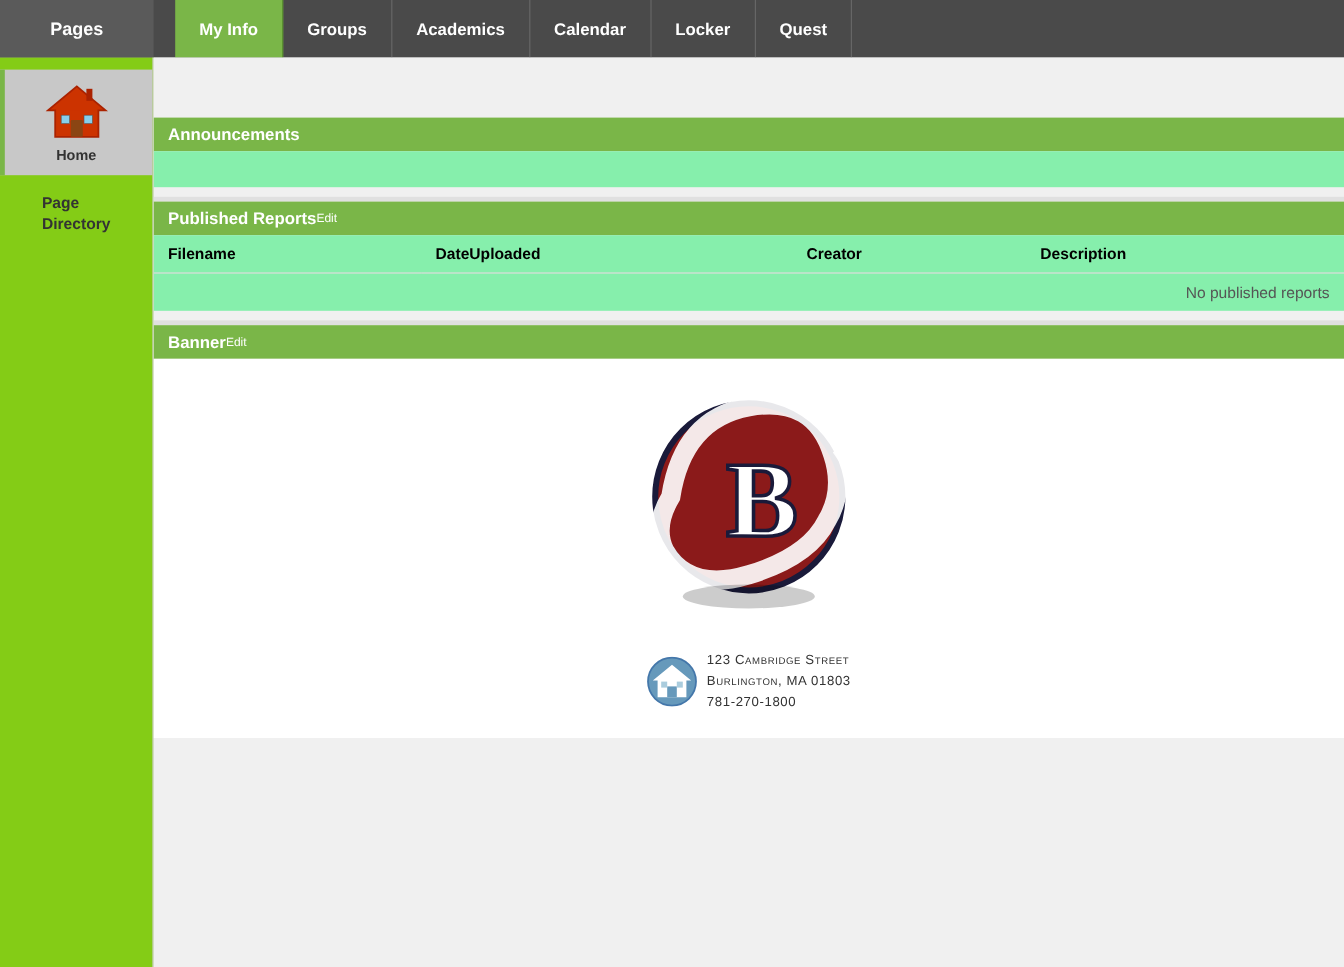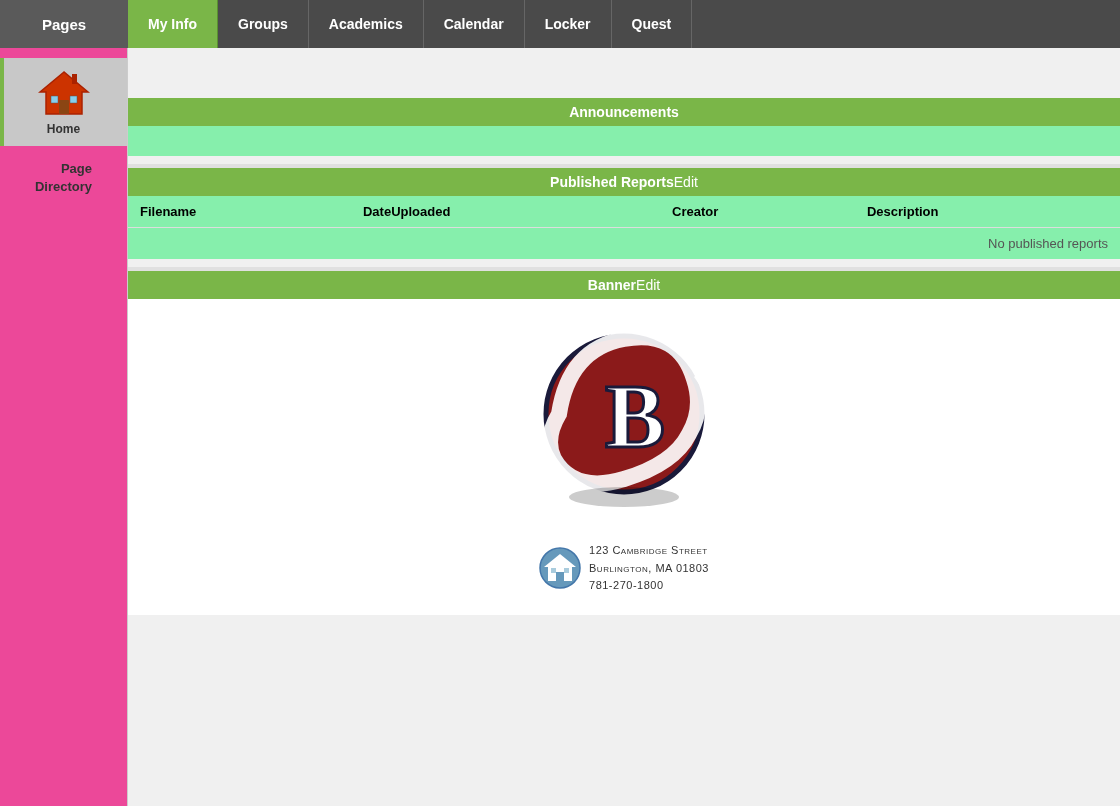--- a/index.html
+++ b/index.html
@@ -1,44 +1,44 @@
 <!DOCTYPE html>
 <html><head>
   <meta charset="utf-8">
   <style>
     * { margin: 0; padding: 0; box-sizing: border-box; }
     body { font-family: Arial, sans-serif; font-size: 13px; background: #e8e8e8; width: 1120px; height: 806px; overflow: hidden; }
 
     
     .app-wrapper { display: flex; flex-direction: column; height: 806px; }
-    .top-nav { display: flex; height: 48px; background: #4a4a4a; }
+    .top-nav { display: flex; height: 48px; background: #4a4a4a; gap: 18px; }
     .pages-header { background: #5a5a5a; color: white; font-weight: bold; font-size: 15px; display: flex; align-items: center; justify-content: center; width: 128px; min-width: 128px; }
     .nav-tabs { display: flex; flex: 1; }
     .nav-tab { display: flex; align-items: center; justify-content: center; padding: 0 20px; color: white; font-weight: bold; font-size: 14px; border-right: 1px solid #666; cursor: pointer; height: 100%; }
     .nav-tab:first-child { background: #7ab648; border-right: 1px solid #5a9030; }
 
     .main-area { display: flex; flex: 1; }
-    .sidebar { width: 128px; min-width: 128px; background: #ec4899; border-right: 1px solid #ccc; padding-top: 10px; }
+    .sidebar { width: 128px; min-width: 128px; background: #84cc16; border-right: 1px solid #ccc; padding-top: 10px; }
     .sidebar-item { display: flex; flex-direction: column; align-items: center; padding: 10px; cursor: pointer; position: relative; }
     .sidebar-item.active { background: #c8c8c8; }
     .sidebar-item .active-bar { position: absolute; left: 0; top: 0; bottom: 0; width: 4px; background: #7ab648; }
     .sidebar-label { font-size: 12px; color: #333; margin-top: 4px; font-weight: bold; text-align: center; }
     .page-dir-item { display: flex; flex-direction: column; align-items: center; padding: 10px; cursor: pointer; }
 
     .content-area { flex: 1; background: #f0f0f0; overflow-y: auto; }
     .content-inner { margin: 0; }
 
     
     .top-space { height: 50px; background: #f0f0f0; }
 
     
     .section { margin-bottom: 8px; }
-    .section-header { background: #7ab648; color: white; font-weight: bold; font-size: 14px; padding: 6px 12px; display: flex; justify-content: center; align-items: center; }
+    .section-header { background: #7ab648; color: white; font-weight: bold; font-size: 14px; padding: 6px 12px; display: flex; justify-content: flex-start; align-items: center; }
     .section-body { background: #86efac; padding: 12px; }
-    .section-edit { color: white; font-size: 14px; cursor: pointer; font-weight: normal; }
+    .section-edit { color: white; font-size: 10px; cursor: pointer; font-weight: normal; }
 
     
     .reports-table { width: 100%; border-collapse: collapse; }
     .reports-table th { text-align: left; padding: 8px 12px; font-weight: bold; font-size: 13px; border-bottom: 1px solid #ddd; }
     .reports-table td { padding: 8px 12px; font-size: 13px; text-align: right; }
     .no-reports { text-align: center; color: #555; padding: 16px; font-size: 13px; }
 
     
     .banner-body { background: white; padding: 20px; display: flex; flex-direction: column; align-items: center; min-height: 260px; }
     .banner-logo { margin-bottom: 20px; }
@@ -96,21 +96,21 @@
           <rect x="21" y="32" width="10" height="14" fill="#8B4513" rx="1"></rect>
 
           <rect x="13" y="28" width="7" height="7" fill="#87CEEB" stroke="#555" stroke-width="0.5"></rect>
           <rect x="32" y="28" width="7" height="7" fill="#87CEEB" stroke="#555" stroke-width="0.5"></rect>
 
           <rect x="34" y="6" width="5" height="10" fill="#aa2200"></rect>
         </svg>
         <span class="sidebar-label">Home</span>
       </div>
       <div class="page-dir-item">
-        <span class="sidebar-label" style="font-size:13px; font-weight:bold; color:#333; text-align:right; line-height:1.4;">Page<br>Directory</span>
+        <span class="sidebar-label" style="font-size:13px; font-weight:bold; color:#333; text-align:left; line-height:1.4;">Page<br>Directory</span>
       </div>
     </div>
 
     <div class="content-area">
       <div class="content-inner">
 
         <div class="top-space"></div>
 
         <div class="section">
           <div class="section-header">

